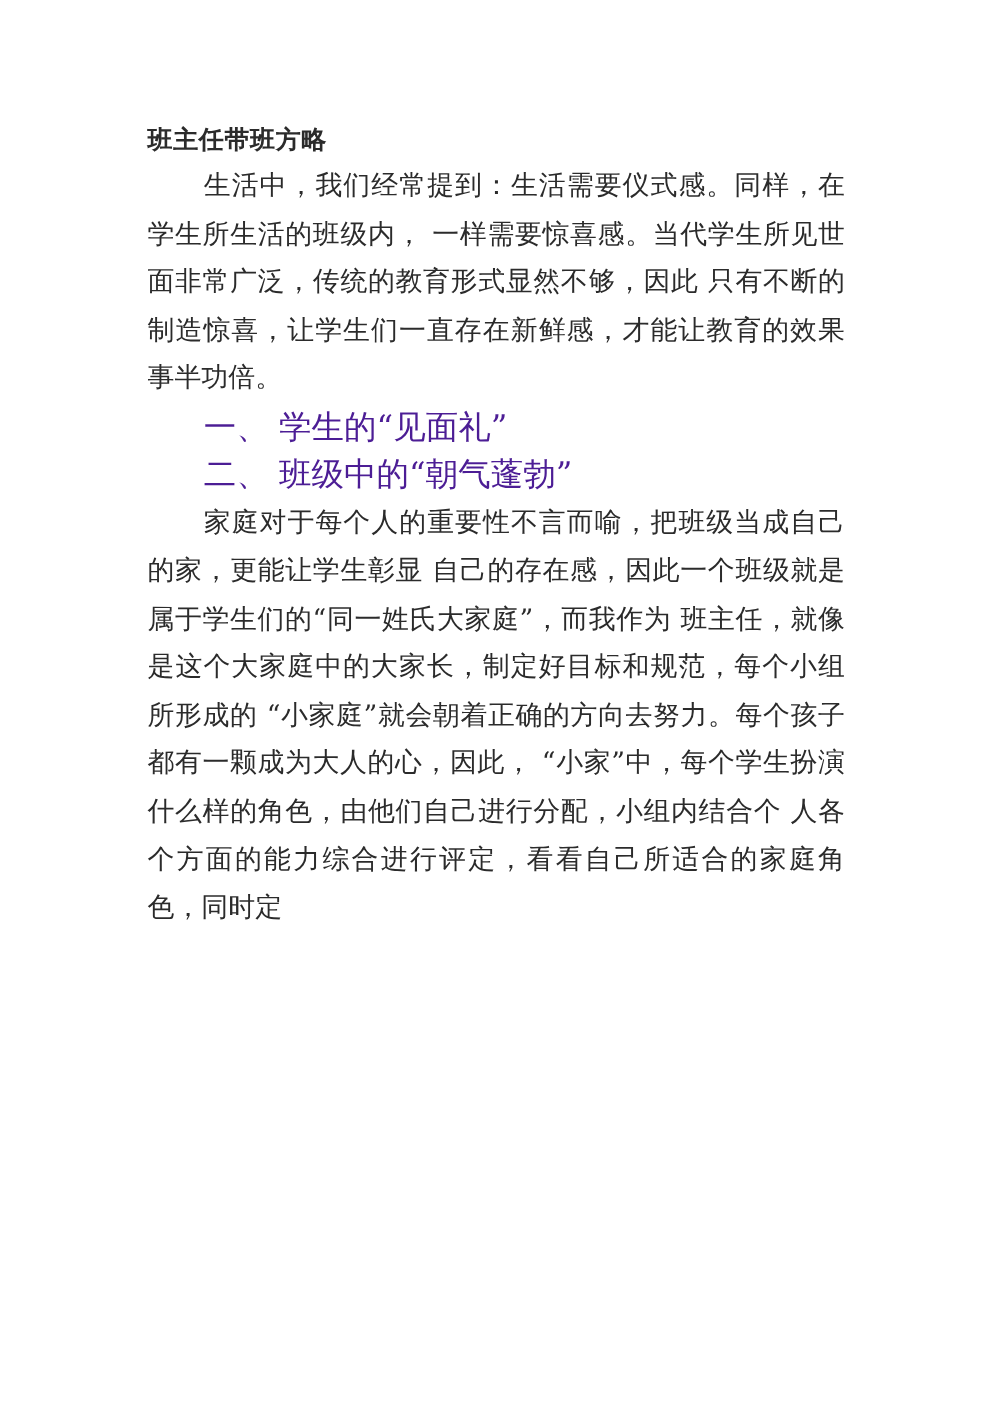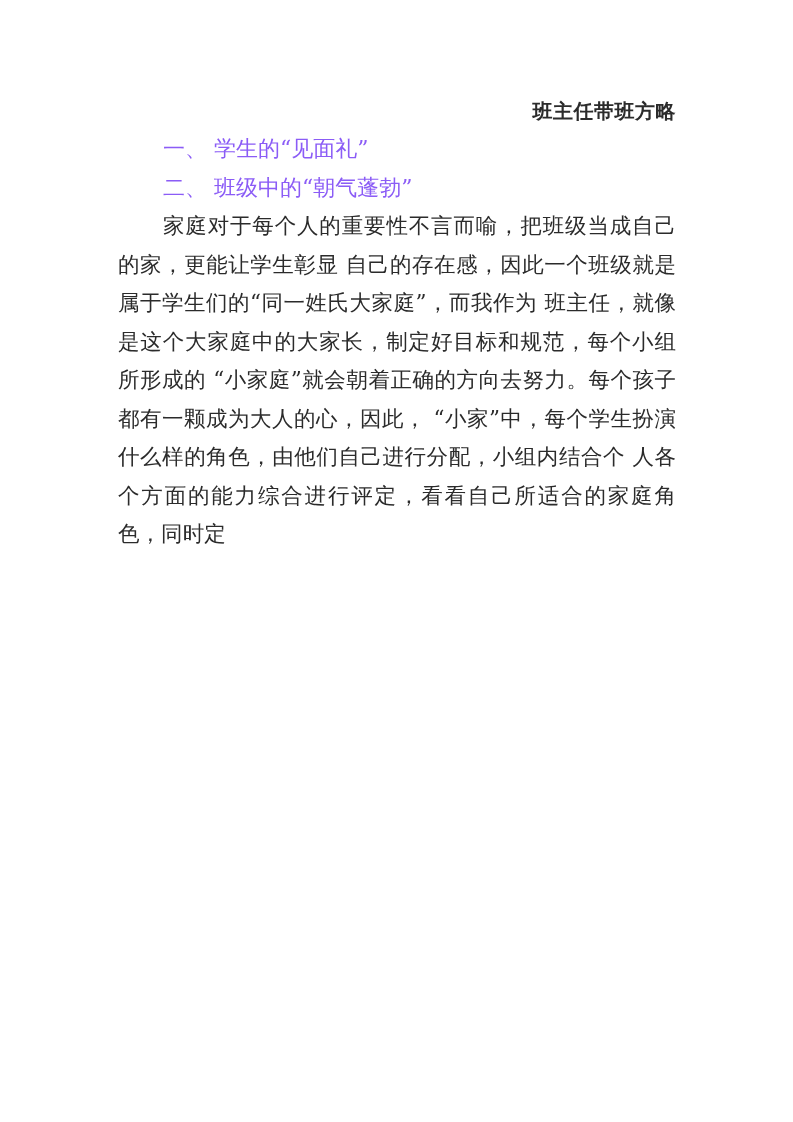--- a/index.html
+++ b/index.html
@@ -20,21 +20,21 @@
     position: absolute;
     left: 118px;
     top: 92px;
     width: 558px;
   }
   .doc-title {
     font-family: "DejaVu Serif", "Liberation Serif", serif;
     font-size: 20px;
     line-height: 38px;
     color: #2b2b2b;
-    text-align: right;
+    text-align: left;
     letter-spacing: 0.5px;
     margin: 0 0 0 0;
     white-space: nowrap;
   }
   .para {
     font-family: "DejaVu Serif", "Liberation Serif", serif;
     font-size: 21.5px;
     line-height: 38.5px;
     color: #2b2b2b;
     text-align: justify;
@@ -42,36 +42,37 @@
     text-align-last: left;
     margin: 0;
     letter-spacing: 0.05px;
     word-break: break-all;
   }
   .para.indent {
     text-indent: 45px;
   }
   .heading {
     font-family: "DejaVu Serif", "Liberation Serif", serif;
-    font-size: 22px;
+    font-size: 26px;
     line-height: 38.5px;
-    color: #8b5cf6;
+    color: #4c1d95;
     margin: 0;
     text-indent: 45px;
     white-space: nowrap;
   }
 </style>
 </head>
 <body>
 
 <div class="page">
   <div class="content">
 
     <h1 class="doc-title">班主任带班方略</h1>
 
+    <p class="para indent">生活中，我们经常提到：生活需要仪式感。同样，在学生所生活的班级内， 一样需要惊喜感。当代学生所见世面非常广泛，传统的教育形式显然不够，因此 只有不断的制造惊喜，让学生们一直存在新鲜感，才能让教育的效果事半功倍。</p>
 
     <p class="heading">一、 学生的“见面礼”</p>
 
 
     <p class="heading">二、 班级中的“朝气蓬勃”</p>
 
     <p class="para indent">家庭对于每个人的重要性不言而喻，把班级当成自己的家，更能让学生彰显 自己的存在感，因此一个班级就是属于学生们的“同一姓氏大家庭”，而我作为 班主任，就像是这个大家庭中的大家长，制定好目标和规范，每个小组所形成的 “小家庭”就会朝着正确的方向去努力。每个孩子都有一颗成为大人的心，因此， “小家”中，每个学生扮演什么样的角色，由他们自己进行分配，小组内结合个 人各个方面的能力综合进行评定，看看自己所适合的家庭角色，同时定</p>
 
   </div>
 </div>

